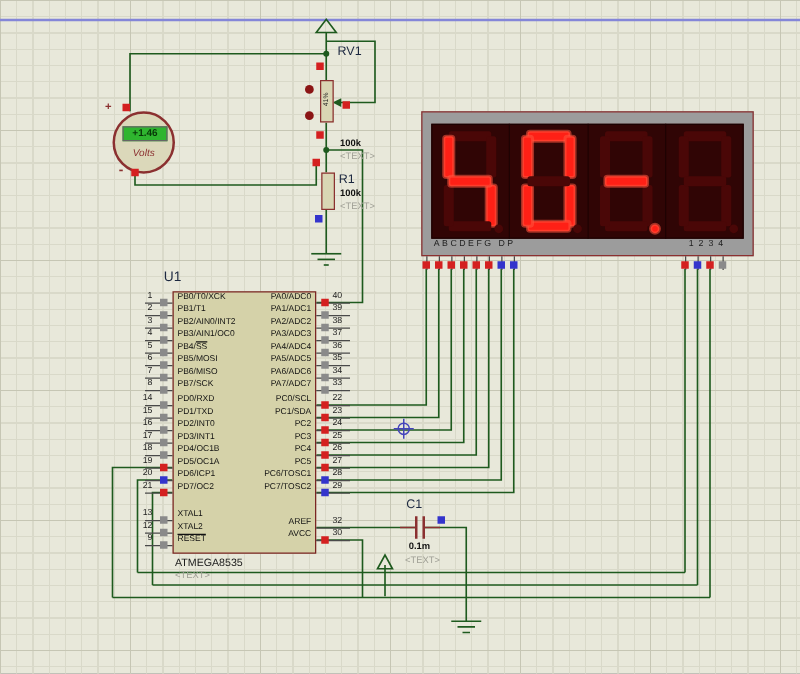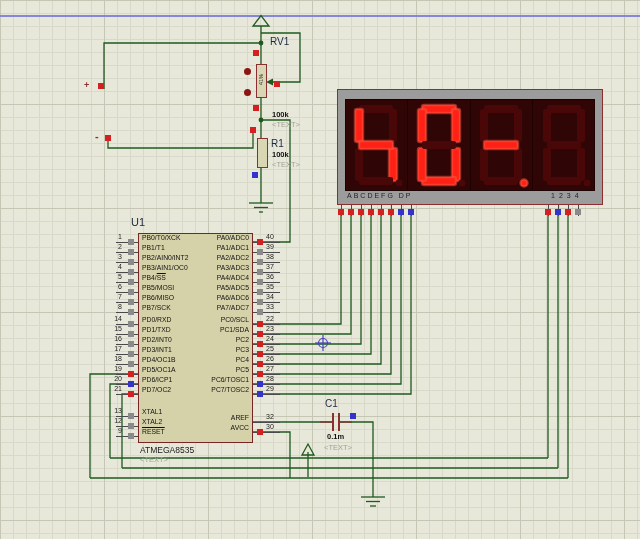--- a/index.html
+++ b/index.html
@@ -344,20 +344,24 @@
       <div class="pin-stub" style="position: absolute; left: 548px; top: 205px; width: 1px; height: 11px;"></div>
       <div class="pin-square" style="position: absolute; left: 545px; top: 209px; background: rgb(212, 32, 32);"></div>
       <div class="pin-stub" style="position: absolute; left: 558px; top: 205px; width: 1px; height: 11px;"></div>
       <div class="pin-square" style="position: absolute; left: 555px; top: 209px; background: rgb(52, 52, 204);"></div>
       <div class="pin-stub" style="position: absolute; left: 568px; top: 205px; width: 1px; height: 11px;"></div>
       <div class="pin-square" style="position: absolute; left: 565px; top: 209px; background: rgb(212, 32, 32);"></div>
       <div class="pin-stub" style="position: absolute; left: 578px; top: 205px; width: 1px; height: 11px;"></div>
       <div class="pin-square" style="position: absolute; left: 575px; top: 209px; background: rgb(138, 138, 138);"></div>
     </div>
 
+  <div id="voltmeter" class="abs">
+    <div id="vm-screen" class="abs">+1.46</div>
+    <div id="vm-unit" class="abs">Volts</div>
+  </div>
   <div class="abs vm-sign" style="left:84px;top:80px;">+</div>
   <div class="abs vm-sign" style="left:95px;top:130px;font-size:11px;">-</div>
 
   <div id="rv1-body" class="abs comp-body"></div>
   <div id="rv1-wiper-text" class="abs">41%</div>
   <div class="abs adj-btn" style="left:244px;top:68px;"></div>
   <div class="abs adj-btn" style="left:244px;top:89px;"></div>
   <div class="abs ref-label" style="left:270px;top:36px;">RV1</div>
   <div class="abs val-label" style="left:272px;top:110px;">100k</div>
   <div class="abs ph-label" style="left:272px;top:120px;">&lt;TEXT&gt;</div>

